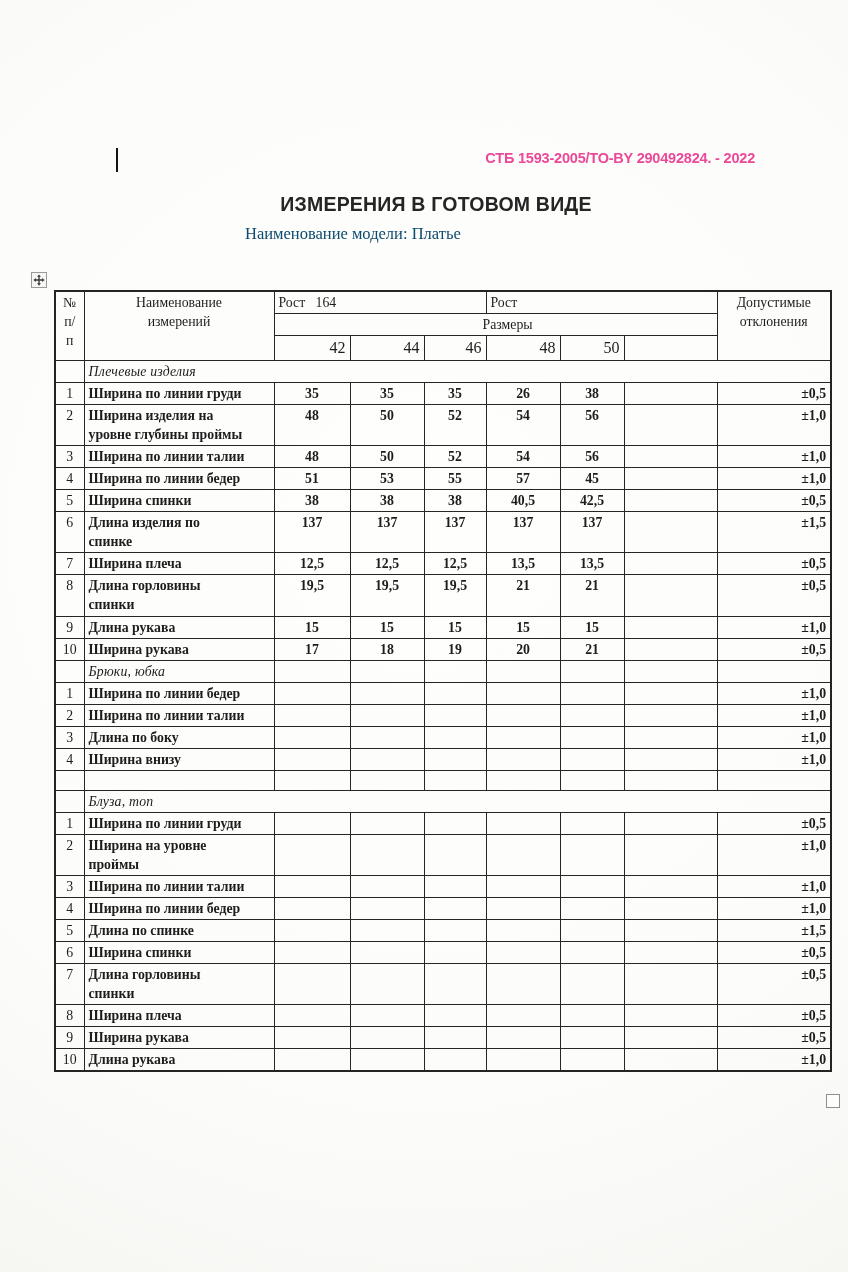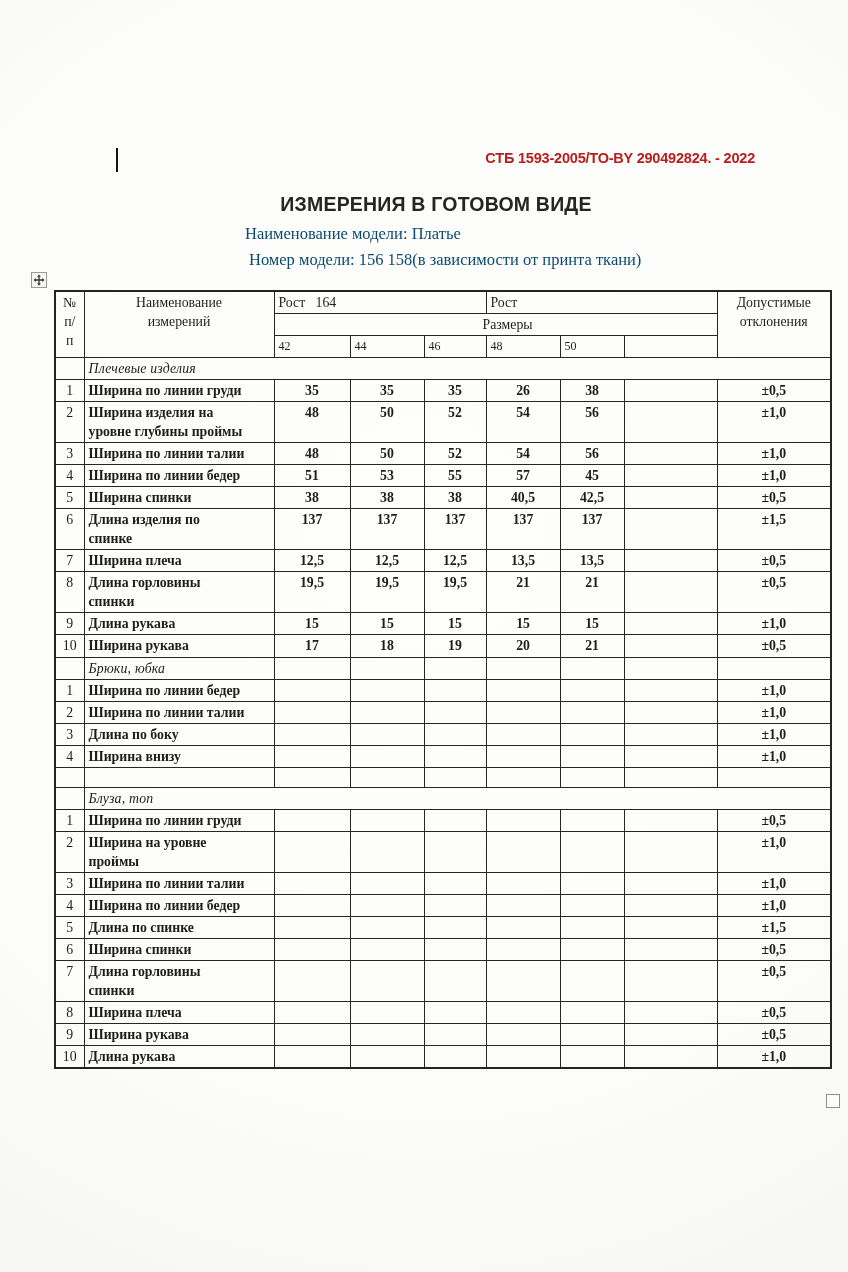--- a/index.html
+++ b/index.html
@@ -6,21 +6,21 @@
   body{
     width:848px;height:1272px;position:relative;
     background:radial-gradient(circle at 50% 42%, #fefefd 0%, #fcfcfa 65%, #f6f6f3 100%);
     font-family:"Liberation Serif",serif;color:#1d1d1d;overflow:hidden;
   }
   .page{position:absolute;inset:0;}
   .cursor-bar{position:absolute;left:116px;top:148px;width:2px;height:24px;background:#141414;}
   .docref{
     position:absolute;top:150px;right:93px;
     font-family:"Liberation Sans",sans-serif;font-size:14.5px;font-weight:600;
-    letter-spacing:-0.2px;color:#b91c1c;
+    letter-spacing:-0.2px;color:#ec4899;
   }
   .title{
     position:absolute;top:193px;left:0;right:0;margin:0;text-align:center;
     transform:translateX(12px);
     font-family:"Liberation Sans",sans-serif;font-size:19.5px;font-weight:600;
     letter-spacing:0.2px;color:#252525;
   }
   .model-line{position:absolute;font-size:16.5px;color:#0c4a6e;}
   .model-name{left:245px;top:224px;}
   .model-number{left:249px;top:250px;}
@@ -50,44 +50,43 @@
   }
   .prewrap{white-space:pre-line;}
   
   tr.h1row td{height:20px;}
   tr.h2row td{height:18px;padding-left:28px;}
   tr.h3row td{height:22px;}
   td.numhdr{text-align:center;vertical-align:middle;font-size:13px;line-height:1.3;}
   td.namehdr{text-align:center;vertical-align:middle;font-size:14.5px;}
   td.rost{text-align:left;vertical-align:middle;padding-left:8px;font-size:14.5px;}
   td.sizeslabel{text-align:center;vertical-align:middle;font-size:14.5px;}
-  tr.h3row td.sizecell{text-align:left;vertical-align:middle;font-size:12px;}
+  tr.h3row td.sizecell{text-align:right;vertical-align:middle;font-size:16px;}
   td.devhdr{text-align:center;vertical-align:middle;font-size:14.5px;}
   
   tr.section-row td{height:22px;font-style:italic;}
   td.section-title{font-size:17px;vertical-align:middle;padding-left:6px;letter-spacing:0.2px;}
   tr.data-row td{height:20px;}
   td.numcell{text-align:center;vertical-align:middle;font-size:13.5px;}
   td.name{font-weight:bold;padding-left:6px;}
   td.val{font-weight:bold;text-align:center;font-size:15px;}
-  td.dev{font-weight:bold;text-align:center;font-size:13.8px;}
+  td.dev{font-weight:bold;text-align:right;font-size:13.8px;}
 </style>
 </head>
 <body>
 
 <div class="page">
 
   <div class="cursor-bar"></div>
 
   <div class="docref">СТБ 1593-2005/ТО-BY 290492824. - 2022</div>
 
   <h1 class="title">ИЗМЕРЕНИЯ В ГОТОВОМ ВИДЕ</h1>
 
   <div class="model-line model-name">Наименование модели: Платье</div>
-  <div class="model-line model-number">Номер модели: 156 158(в зависимости от принта ткани)</div>
 
   <div class="move-handle">
     <span>
       <svg width="12" height="12" viewBox="0 0 16 16">
         <path d="M8 0.5 L10.6 3.8 H8.9 V7.1 H12.2 V5.4 L15.5 8 L12.2 10.6 V8.9 H8.9 V12.2 H10.6 L8 15.5 L5.4 12.2 H7.1 V8.9 H3.8 V10.6 L0.5 8 L3.8 5.4 V7.1 H7.1 V3.8 H5.4 Z" fill="#3a3a3a"></path>
       </svg>
     </span>
   </div>
 
   <table class="meas">

